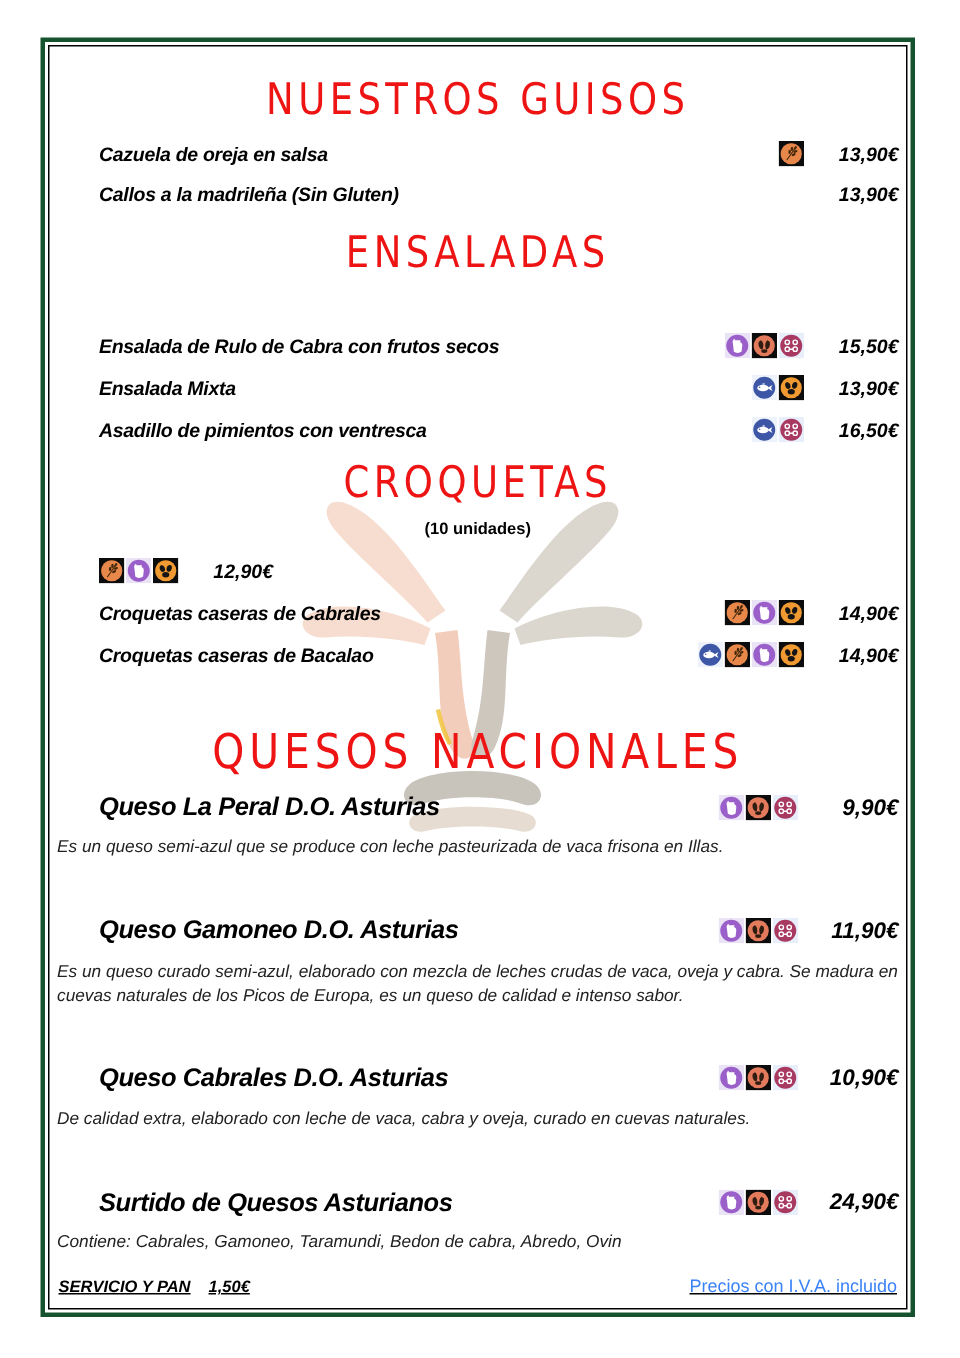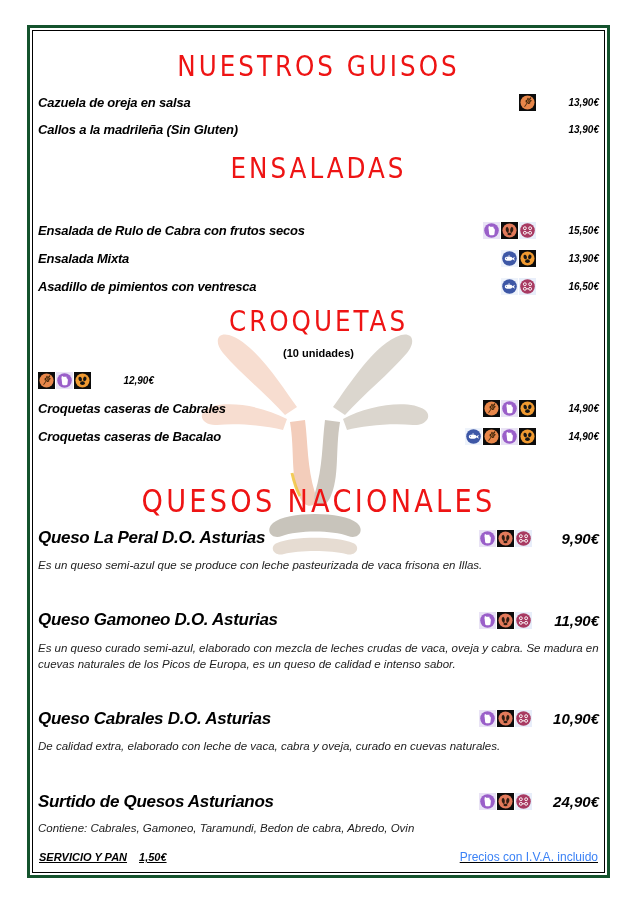--- a/index.html
+++ b/index.html
@@ -15,26 +15,26 @@
 
   .content{position:relative;z-index:1;}
 
   .sec-title{font-family:"DejaVu Sans",sans-serif;font-weight:400;color:#ee1414;text-align:center;
              font-size:29px;line-height:1.1;letter-spacing:0.12em;transform:scaleX(0.85);margin:0;}
   .t-guisos{margin-top:20px;}
   .t-ensaladas{margin-top:10px;}
   .t-croquetas{margin-top:5px;}
   .t-quesos{margin-top:33px;font-size:32px;}
 
-  .row{display:flex;align-items:center;height:27px;}
+  .row{display:flex;align-items:center;height:27px;margin-left:28px;}
   .row.ens{height:28px;}
   .nm{flex:1;font-style:italic;font-weight:bold;font-size:13px;letter-spacing:-0.2px;}
   .ics{display:flex;gap:1px;margin-right:9px;align-items:center;}
   .ics svg{display:block;}
-  .pr{width:54px;text-align:right;font-style:italic;font-weight:bold;font-size:10px;}
+  .pr{width:54px;text-align:right;font-style:italic;font-weight:bold;font-size:13px;}
 
   .mt6{margin-top:6px;} .mt32{margin-top:32px;} .mt5{margin-top:5px;}
 
   .note{font-weight:bold;font-size:11px;text-align:center;margin-top:9px;height:15px;}
 
   .cheese{height:23px;}
   .cheese .nm{font-size:17px;letter-spacing:-0.3px;}
   .cheese .pr{width:58px;font-size:15px;}
   .c1{margin-top:8px;} .c2{margin-top:36px;} .c3{margin-top:35px;} .c4{margin-top:36px;}
   .desc{font-style:italic;font-size:11.5px;color:#222;line-height:1.4;margin:7px 0 0 0;}

